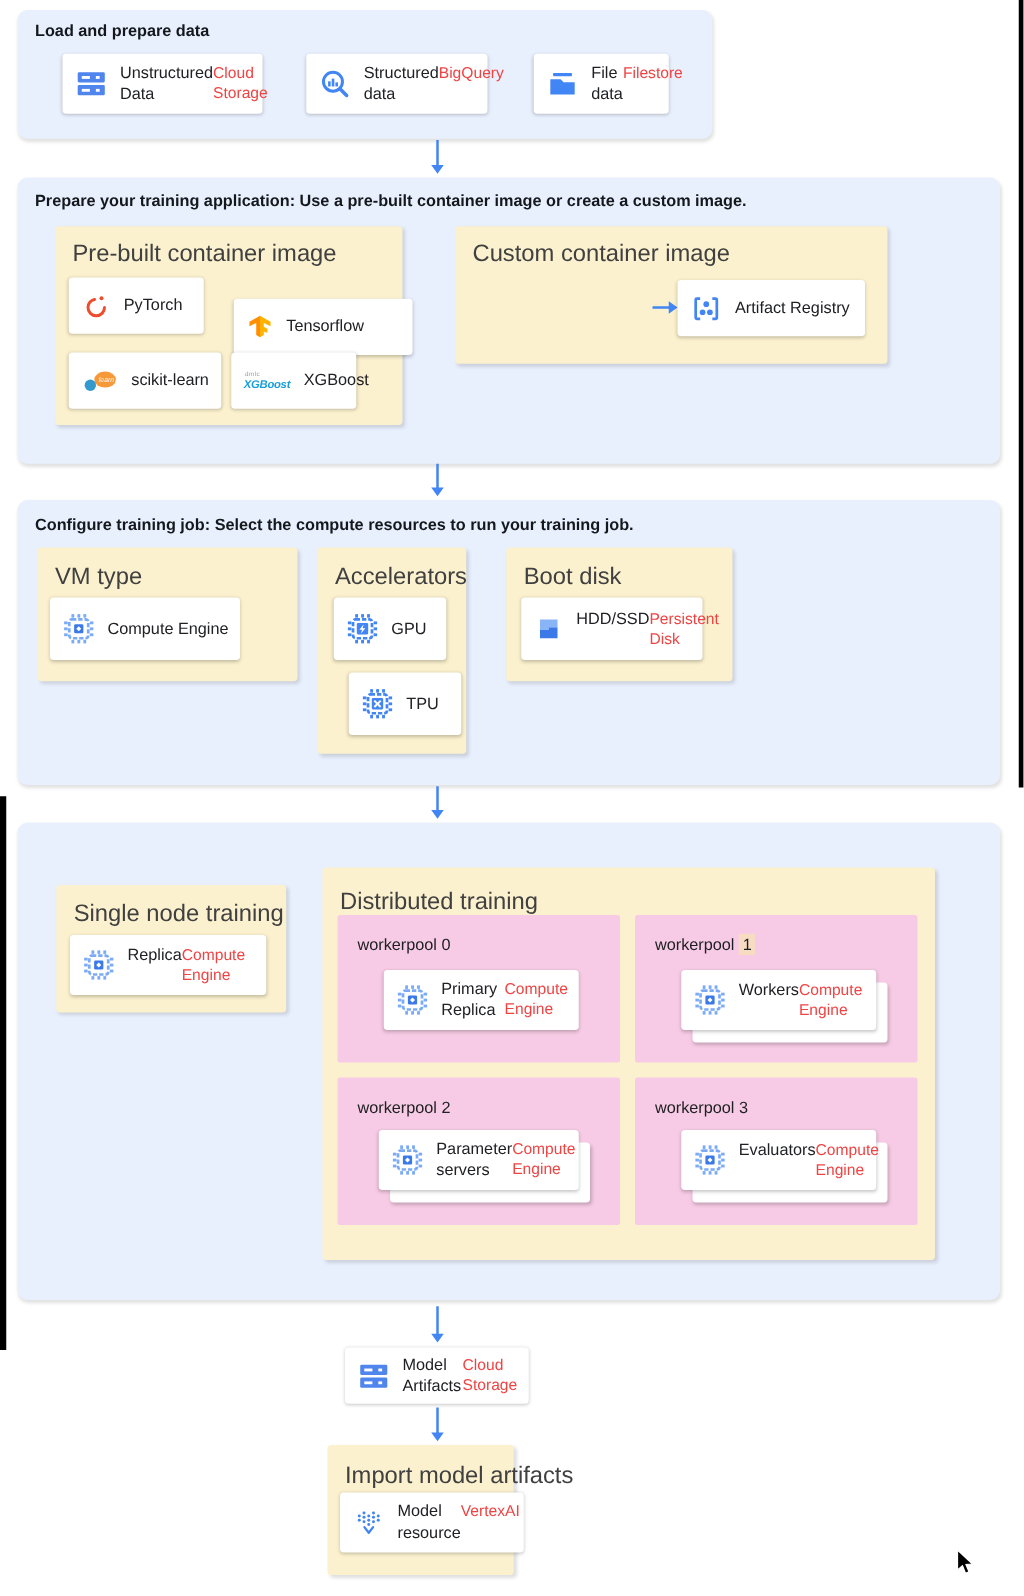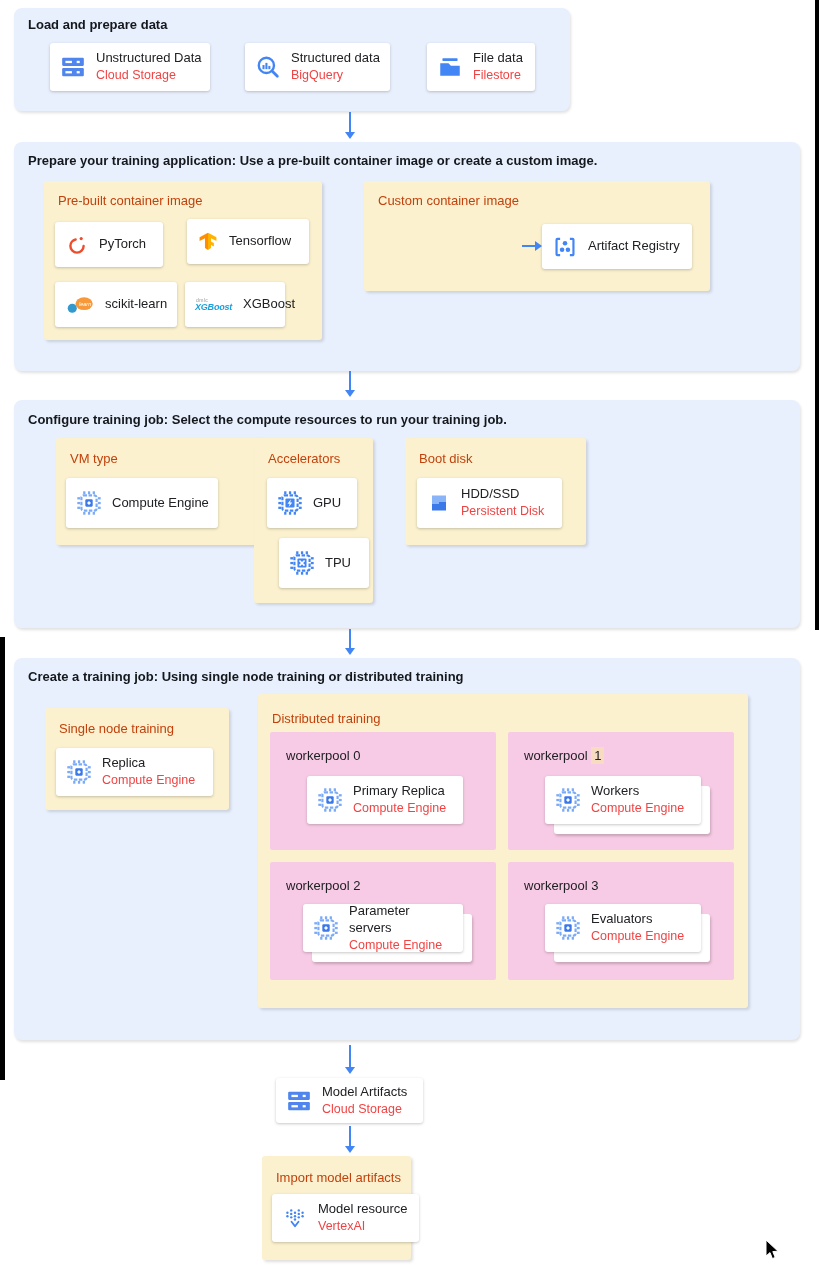--- a/index.html
+++ b/index.html
@@ -2,28 +2,28 @@
 <html><head>
 <meta charset="utf-8">
 <style>
   *{margin:0;padding:0;box-sizing:border-box}
   html,body{background:#fff}
   .canvas{position:relative;width:819px;height:1277px;background:#fff;
           font-family:"Liberation Sans",sans-serif;overflow:hidden}
   .panel{position:absolute;background:#E9F0FD;border-radius:8px;box-shadow:1px 2px 3px rgba(0,0,0,.12)}
   .ph{position:absolute;font-size:13px;font-weight:700;color:#14181d;white-space:nowrap}
   .ybox{position:absolute;background:#FBF1CE;border-radius:3px;box-shadow:2px 2px 3px rgba(0,0,0,.13)}
-  .yt{position:absolute;font-size:13px;color:#c2410c;white-space:nowrap}
+  .yt{position:absolute;font-size:19px;color:#404040;white-space:nowrap}
   .pbox{position:absolute;background:#F7CBE5;border-radius:2px}
   .pt{position:absolute;font-size:13px;color:#202124;white-space:nowrap}
   .hl{background:#F8DCC2;padding:1px 3px}
   .card{position:absolute;background:#fff;border-radius:3px;box-shadow:0 1px 3px rgba(0,0,0,.22);
         display:flex;align-items:center;padding:0 8px 0 10px;gap:10px}
   .stackbg{position:absolute;background:#fff;border-radius:3px;box-shadow:1px 2px 3px rgba(0,0,0,.2)}
-  .tcol{display:flex;flex-direction:column;justify-content:flex-end}
+  .tcol{display:flex;flex-direction:row;justify-content:flex-end}
   .tt{font-size:13px;color:#202124;line-height:1.3}
   .st{font-size:12.5px;color:#ef4444;line-height:1.3}
   .ic{flex:0 0 auto;display:flex}
   .arrow-v{position:absolute;width:2px;background:#4285F4}
   .arrow-v::after{content:"";position:absolute;left:50%;transform:translateX(-50%);bottom:-6px;
     border-left:5px solid transparent;border-right:5px solid transparent;border-top:7px solid #4285F4}
   .arrow-h{position:absolute;height:2px;background:#4285F4}
   .arrow-h::after{content:"";position:absolute;top:50%;transform:translateY(-50%);right:-6px;
     border-top:5px solid transparent;border-bottom:5px solid transparent;border-left:7px solid #4285F4}
   .bar{position:absolute;background:#000}
@@ -98,21 +98,21 @@
       <div class="card" style="left:11px;top:41px;width:108px;height:45px">
         <span class="ic">
           <svg width="24" height="24" viewBox="0 0 24 24">
               <circle cx="12" cy="13" r="6.6" fill="none" stroke="#EE4C2C" stroke-width="2.4" stroke-dasharray="29.5 12" stroke-linecap="round"></circle>
               <circle cx="16.2" cy="5.6" r="1.6" fill="#EE4C2C"></circle>
             </svg>
         </span>
         <span class="tt">PyTorch</span>
       </div>
 
-      <div class="card" style="left:143px;top:38px;width:122px;height:45px">
+      <div class="card" style="left:143px;top:58px;width:143px;height:45px">
         <span class="ic">
           <svg width="22" height="22" viewBox="0 0 24 24">
               <path fill="#FF8F00" d="M12 1.8 L2.8 6.9 V10.8 L8.7 8 V18.6 L12 20.6 Z"></path>
               <path fill="#FFB300" d="M12 1.8 L21.2 6.9 V10.8 L15.3 8 V11.4 L18.4 13 V16.9 L15.3 15.4 V18.6 L12 20.6 Z"></path>
             </svg>
         </span>
         <span class="tt">Tensorflow</span>
       </div>
 
       <div class="card" style="left:11px;top:101px;width:122px;height:45px">
@@ -154,21 +154,21 @@
         <span class="tt">Artifact Registry</span>
       </div>
     </div>
   </section>
 
   <div class="arrow-v" style="left:349px;top:371px;height:20px"></div>
 
   <section class="panel" style="left:14px;top:400px;width:786px;height:228px">
     <h2 class="ph" style="left:14px;top:12px">Configure training job: Select the compute resources to run your training job.</h2>
 
-    <div class="ybox" style="left:42px;top:38px;width:208px;height:107px">
+    <div class="ybox" style="left:16px;top:38px;width:208px;height:107px">
       <div class="yt" style="left:14px;top:13px">VM type</div>
       <div class="card" style="left:10px;top:40px;width:152px;height:50px">
         <span class="ic">
           <svg width="26" height="26" viewBox="0 0 24 24">
               <g fill="#7BAAF7">
                 <rect x="6.6" y="1.2" width="2.1" height="2.6"></rect>
                 <rect x="11" y="1.2" width="2.1" height="2.6"></rect>
                 <rect x="15.4" y="1.2" width="2.1" height="2.6"></rect>
                 <rect x="6.6" y="20.2" width="2.1" height="2.6"></rect>
                 <rect x="11" y="20.2" width="2.1" height="2.6"></rect>
@@ -257,21 +257,20 @@
             <span class="tt">HDD/SSD</span>
             <span class="st">Persistent Disk</span>
           </span>
       </div>
     </div>
   </section>
 
   <div class="arrow-v" style="left:349px;top:629px;height:20px"></div>
 
   <section class="panel" style="left:14px;top:658px;width:786px;height:382px">
-    <h2 class="ph" style="left:14px;top:11px">Create a training job: Using single node training or distributed training</h2>
 
     <div class="ybox" style="left:31px;top:50px;width:184px;height:102px">
       <div class="yt" style="left:14px;top:13px">Single node training</div>
       <div class="card" style="left:11px;top:40px;width:157px;height:48px">
         <span class="ic">
           <svg width="26" height="26" viewBox="0 0 24 24">
               <g fill="#7BAAF7">
                 <rect x="6.6" y="1.2" width="2.1" height="2.6"></rect>
                 <rect x="11" y="1.2" width="2.1" height="2.6"></rect>
                 <rect x="15.4" y="1.2" width="2.1" height="2.6"></rect>

